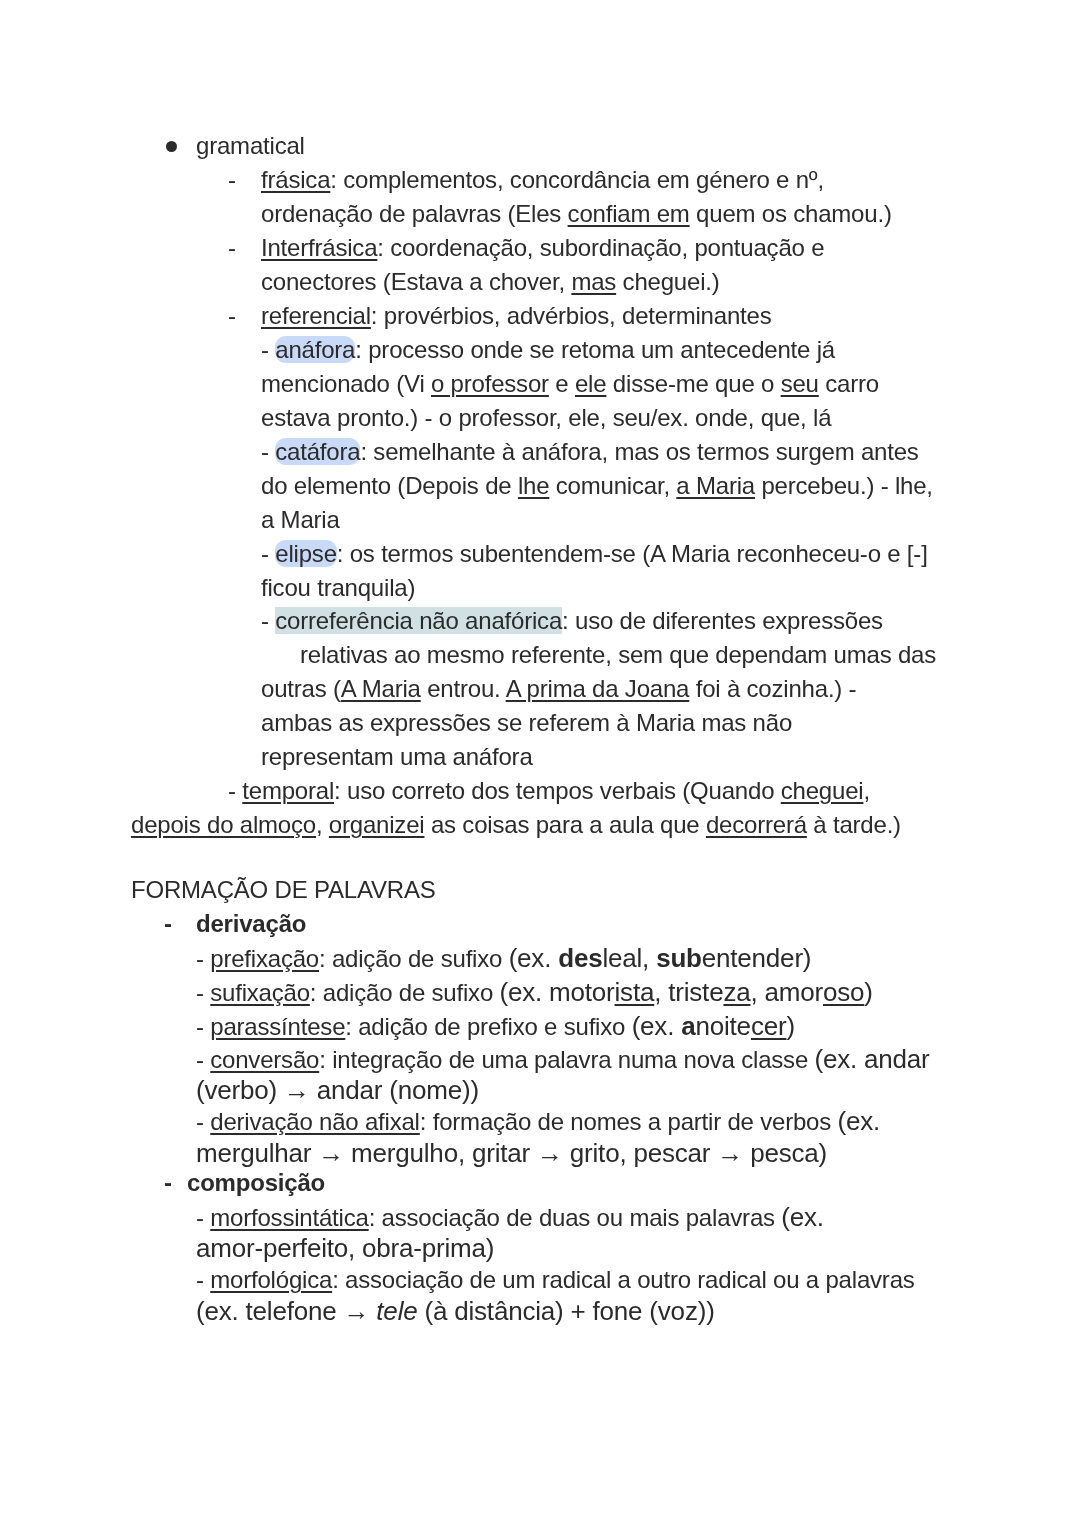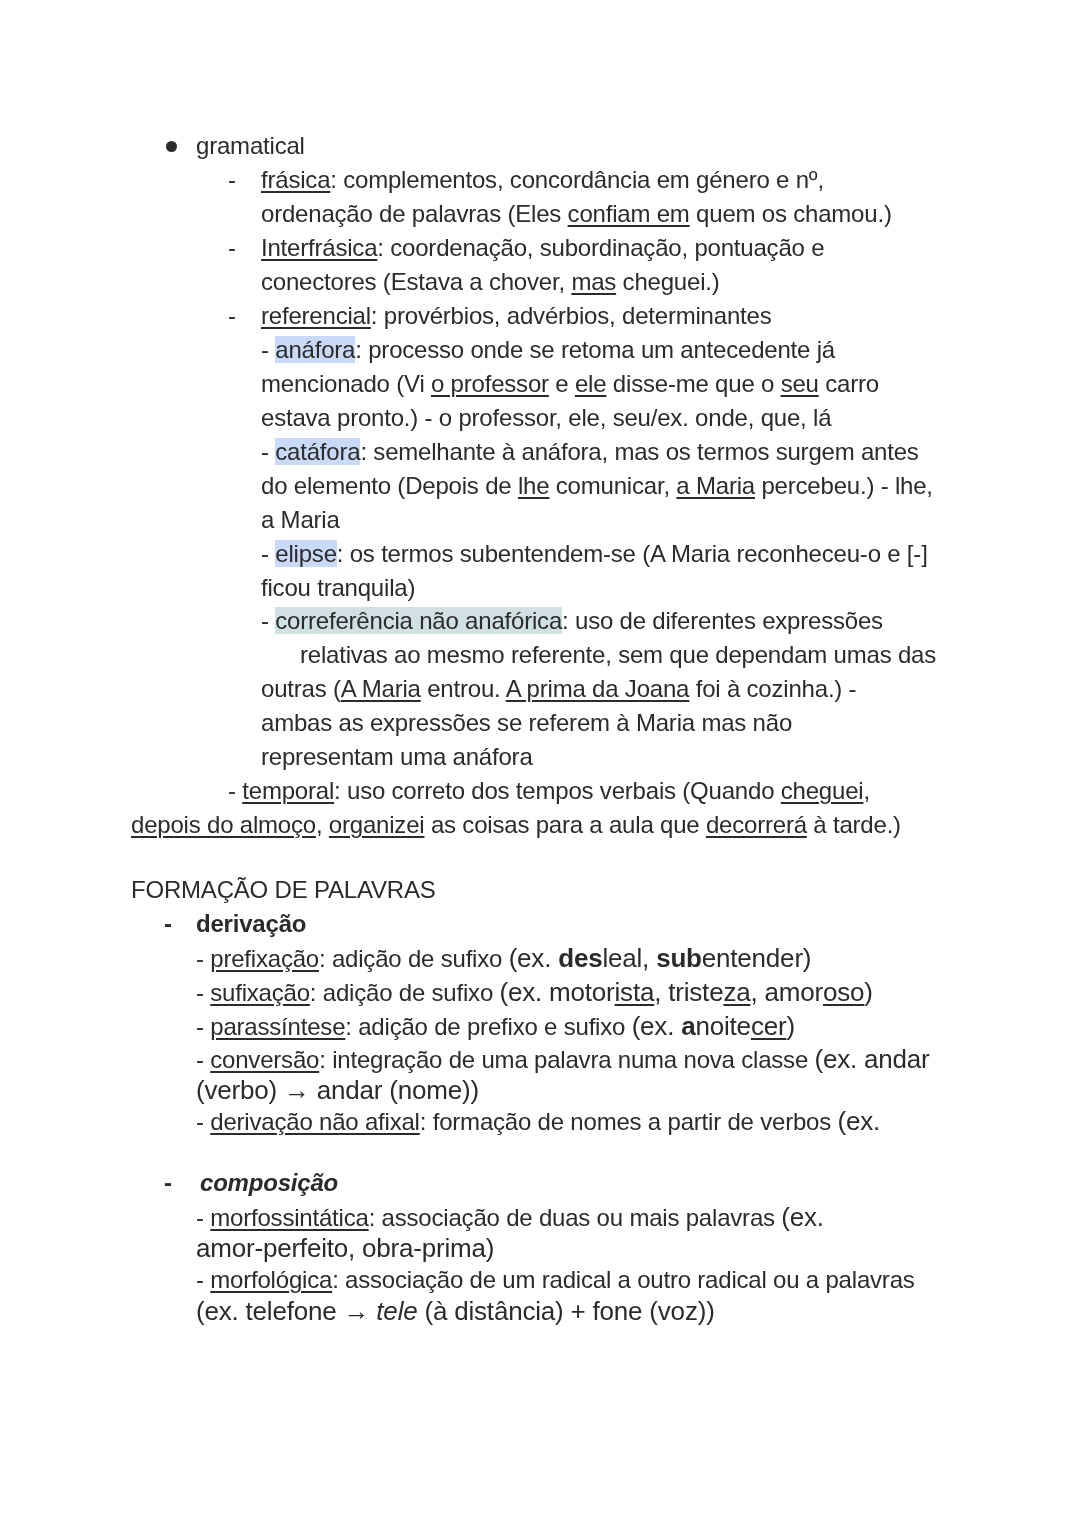--- a/index.html
+++ b/index.html
@@ -11,21 +11,21 @@
   .page { position: absolute; left: 0; top: 0; width: 1080px; height: 1527px; }
   .line {
     position: absolute; white-space: nowrap;
     font-size: 24px; line-height: 34px;
     letter-spacing: -0.2px;
   }
   .small { font-size: 26px; }
   .u { text-decoration: underline; text-underline-offset: 3px; text-decoration-thickness: 1.5px; }
   .b { font-weight: bold; }
   .i { font-style: italic; }
-  .hl-blue { background: #c9daf8; }
+  .hl-blue { background: #c9daf8; border-radius: 11px; }
   .hl-teal { background: #d0e0e3; }
   .bullet-dot {
     position: absolute; width: 11px; height: 11px; border-radius: 50%;
     background: #2b2b2b;
   }
 </style>
 </head>
 <body>
 
 <div class="page">
@@ -130,23 +130,26 @@
   <div class="line" style="left:196px; top:1042px;">
     <span>- </span><span class="u">conversão</span><span>: integração de uma palavra numa nova classe </span><span class="small">(ex. andar</span>
   </div>
   <div class="line small" style="left:196px; top:1073px;">
     <span>(verbo) → andar (nome))</span>
   </div>
 
   <div class="line" style="left:196px; top:1104px;">
     <span>- </span><span class="u">derivação não afixal</span><span>: formação de nomes a partir de verbos </span><span class="small">(ex.</span>
   </div>
+  <div class="line small" style="left:196px; top:1136px;">
+    <span>mergulhar → mergulho, gritar → grito, pescar → pesca)</span>
+  </div>
 
   <div class="line b" style="left:164px; top:1166px;">-</div>
-  <div class="line b" style="left:200px; top:1166px;font-style:italic;">
+  <div class="line b" style="left:187px; top:1166px;">
     <span>composição</span>
   </div>
 
   <div class="line" style="left:196px; top:1200px;">
     <span>- </span><span class="u">morfossintática</span><span>: associação de duas ou mais palavras </span><span class="small">(ex.</span>
   </div>
   <div class="line small" style="left:196px; top:1231px;">
     <span>amor-perfeito, obra-prima)</span>
   </div>
 

